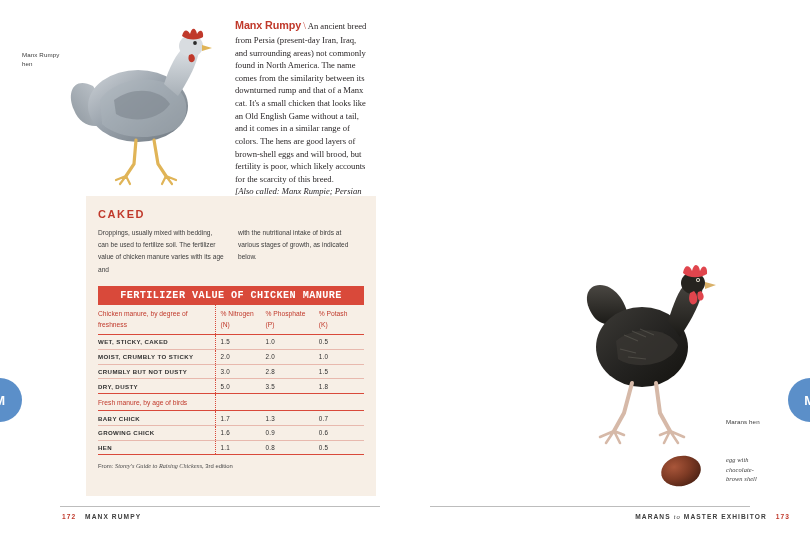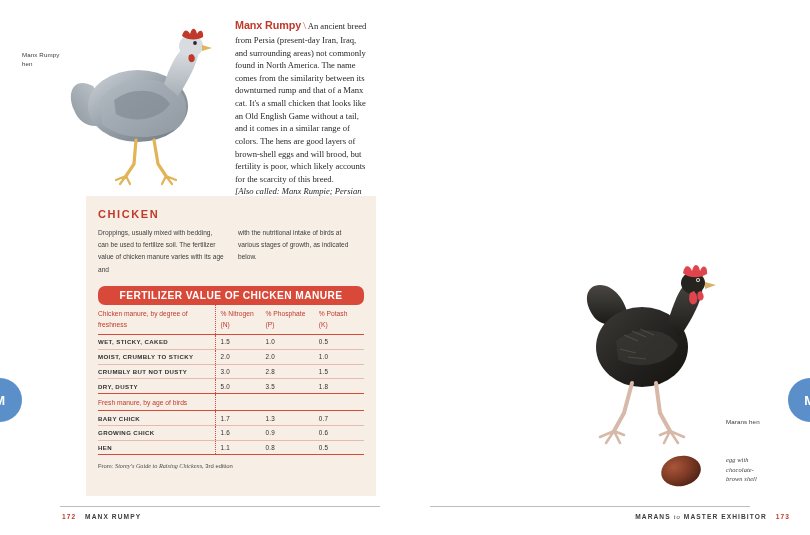--- a/index.html
+++ b/index.html
@@ -61,24 +61,23 @@
     color:#c0392b;font-size:11px;font-weight:bold;letter-spacing:1.6px;margin-bottom:7px;
   }
   .sb-cols{display:flex;gap:14px;font-family:"Liberation Sans", sans-serif;
     font-size:6.6px;line-height:1.85;color:#3d3d3d;}
   .sb-cols div{flex:1;}
 
   
   .tbl{margin:10px 0 0 0;}
   .tbl-head{
     background:#d9493a;color:#ffffff;
-    font-family:Liberation Sans, sans-serif;font-weight:bold;
+    font-family:Liberation Mono, monospace;font-weight:bold;
     font-size:10.2px;letter-spacing:.4px;text-align:center;
     padding:4px 0 4.5px 0;
-    border-radius:7px;
   }
   table{border-collapse:collapse;width:100%;font-family:"Liberation Sans", sans-serif;}
   table td,table th{text-align:left;vertical-align:top;padding:3.4px 3px 3.4px 0;}
   .th-row td{
     color:#c0392b;font-size:6.7px;font-weight:normal;line-height:1.55;
     border-bottom:1px solid #d9493a;padding-top:4px;padding-bottom:4px;
   }
   .subhead td{
     color:#c0392b;font-size:6.7px;border-bottom:1px solid #d9493a;
     padding-top:5px;padding-bottom:4px;
@@ -172,21 +171,21 @@
 
     <div class="col" id="col-manx">
       <div class="entry">
         <p><span class="term">Manx Rumpy</span> <span class="slash">\</span> <span>An ancient breed from Persia (present-day Iran, Iraq, and surrounding areas) not commonly found in North America. The name comes from the similarity between its downturned rump and that of a Manx cat. It's a small chicken that looks like an Old English Game without a tail, and it comes in a similar range of colors. The hens are good layers of brown-shell eggs and will brood, but fertility is poor, which likely accounts for the scarcity of this breed.</span></p>
         <p class="alt" style="text-indent:0">[Also called: Manx Rumpie; Persian Rumpless; Rumpless Game]</p>
       </div>
     </div>
 
     <div class="sidebar">
       <div class="sidebar-inner">
-        <div class="sb-title">CHICKEN</div>
+        <div class="sb-title">CAKED</div>
         <div class="sb-cols">
           <div>Droppings, usually mixed with bedding, can be used to fertilize soil. The fertilizer value of chicken manure varies with its age and</div>
           <div>with the nutritional intake of birds at various stages of growth, as indicated below.</div>
         </div>
 
         <div class="tbl">
           <div class="tbl-head">FERTILIZER VALUE OF CHICKEN MANURE</div>
           <table>
             <tbody>
                 <tr class="th-row">

